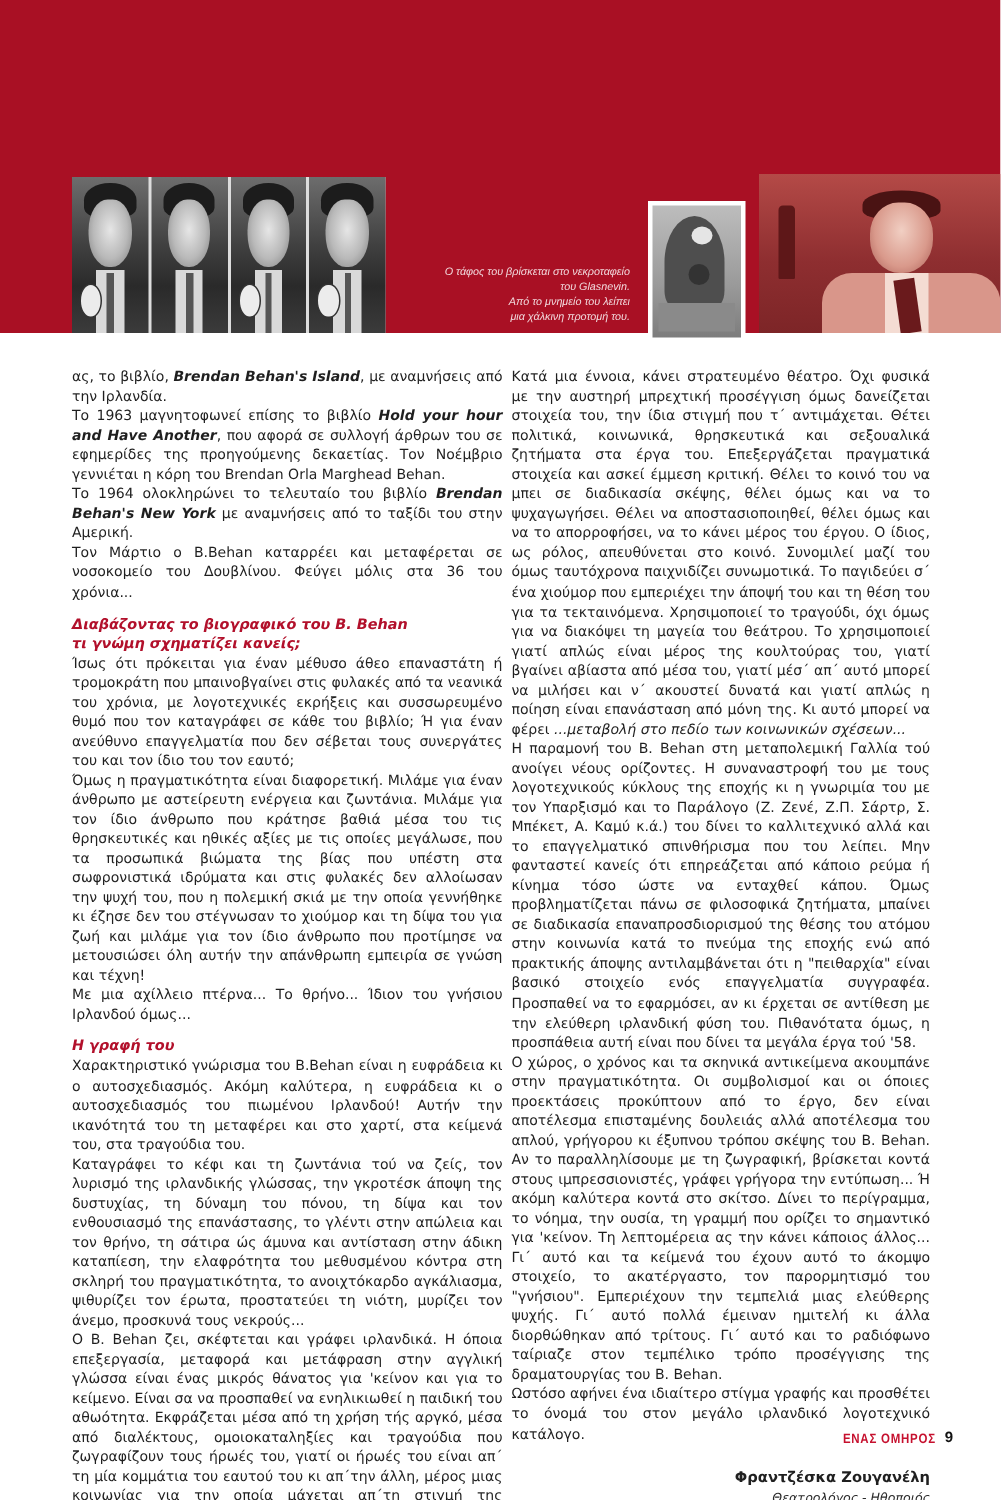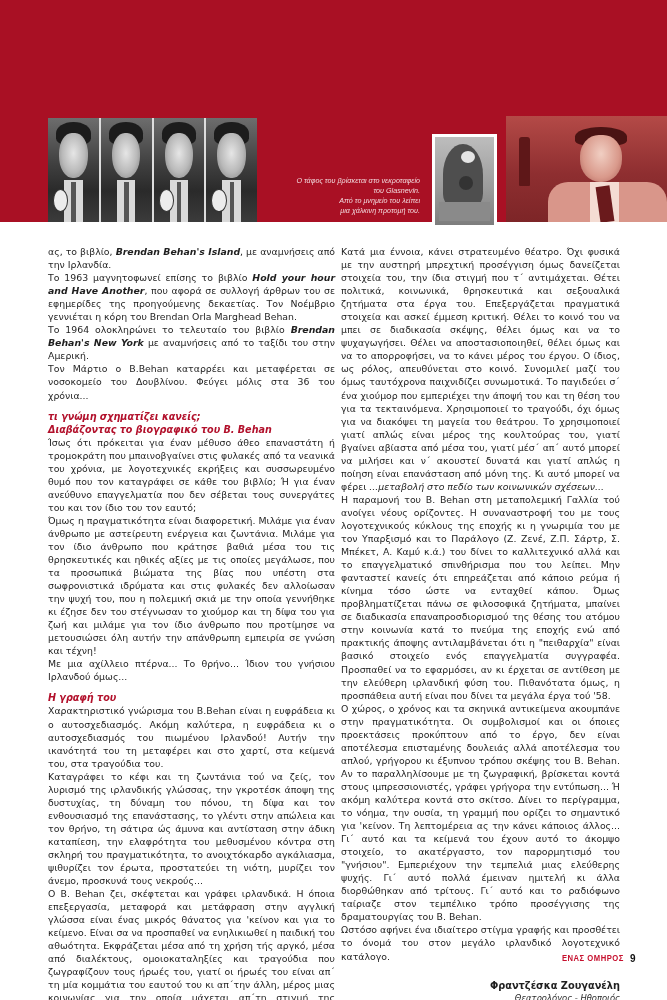--- a/index.html
+++ b/index.html
@@ -46,21 +46,21 @@
   .col b { font-weight: bold; font-style: italic; }
   .col i { }
   .subhead { color: #b2102b; font-weight: bold; font-style: italic; font-size: 9.6px; line-height: 13px; margin-top: 4px; }
   .subhead + p { margin-top: 0; }
   .gap { height: 4px; }
 
   .signature { text-align: right; margin-top: 16px; }
   .sig-name { font-weight: bold; font-size: 9.8px; line-height: 13px; color: #1f1f1f; }
   .sig-role { font-style: italic; font-size: 8.4px; line-height: 12px; color: #2a2a2a; }
 
-  .footer { position: absolute; top: 953px; left: 551px; display: flex; align-items: flex-start; gap: 6px; }
+  .footer { position: absolute; top: 953px; left: 551px; display: flex; align-items: center; gap: 6px; }
   .footer-mag { color: #c6102e; font-family: "Liberation Sans", sans-serif; font-weight: bold; font-size: 9px; letter-spacing: 0.6px; transform: scaleX(0.85); transform-origin: right center; }
   .footer-page { font-family: "Liberation Sans", sans-serif; font-weight: bold; font-size: 10px; color: #111; }
 </style>
 </head>
 <body>
 
 <div class="red-band"></div>
 
 <div class="photo-strip">
   <div class="photo-frame">
@@ -118,22 +118,22 @@
 </div>
 
 <div class="columns">
   <div class="col col-left">
     <p><span>ας, το βιβλίο, </span><b>Brendan Behan's Island</b><span>, με αναμνήσεις από την Ιρλανδία.</span></p>
     <p><span>Το 1963 μαγνητοφωνεί επίσης το βιβλίο </span><b>Hold your hour and Have Another</b><span>, που αφορά σε συλλογή άρθρων του σε εφημερίδες της προηγούμενης δεκαετίας. Τον Νοέμβριο γεννιέται η κόρη του Brendan Orla Marghead Behan.</span></p>
     <p><span>Το 1964 ολοκληρώνει το τελευταίο του βιβλίο </span><b>Brendan Behan's New York</b><span> με αναμνήσεις από το ταξίδι του στην Αμερική.</span></p>
     <p>Τον Μάρτιο ο B.Behan καταρρέει και μεταφέρεται σε νοσοκομείο του Δουβλίνου. Φεύγει μόλις στα 36 του χρόνια...</p>
     <div class="gap"></div>
     <div class="subhead">
+      <div>Διαβάζοντας το βιογραφικό του B. Behan</div>
       <div>τι γνώμη σχηματίζει κανείς;</div>
-      <div>Διαβάζοντας το βιογραφικό του B. Behan</div>
     </div>
     <p>Ίσως ότι πρόκειται για έναν μέθυσο άθεο επαναστάτη ή τρομοκράτη που μπαινοβγαίνει στις φυλακές από τα νεανικά του χρόνια, με λογοτεχνικές εκρήξεις και συσσωρευμένο θυμό που τον καταγράφει σε κάθε του βιβλίο; Ή για έναν ανεύθυνο επαγγελματία που δεν σέβεται τους συνεργάτες του και τον ίδιο του τον εαυτό;</p>
     <p>Όμως η πραγματικότητα είναι διαφορετική. Μιλάμε για έναν άνθρωπο με αστείρευτη ενέργεια και ζωντάνια. Μιλάμε για τον ίδιο άνθρωπο που κράτησε βαθιά μέσα του τις θρησκευτικές και ηθικές αξίες με τις οποίες μεγάλωσε, που τα προσωπικά βιώματα της βίας που υπέστη στα σωφρονιστικά ιδρύματα και στις φυλακές δεν αλλοίωσαν την ψυχή του, που η πολεμική σκιά με την οποία γεννήθηκε κι έζησε δεν του στέγνωσαν το χιούμορ και τη δίψα του για ζωή και μιλάμε για τον ίδιο άνθρωπο που προτίμησε να μετουσιώσει όλη αυτήν την απάνθρωπη εμπειρία σε γνώση και τέχνη!</p>
     <p>Με μια αχίλλειο πτέρνα... Το θρήνο... Ίδιον του γνήσιου Ιρλανδού όμως...</p>
     <div class="gap"></div>
     <div class="subhead">Η γραφή του</div>
     <p>Χαρακτηριστικό γνώρισμα του B.Behan είναι η ευφράδεια κι ο αυτοσχεδιασμός. Ακόμη καλύτερα, η ευφράδεια κι ο αυτοσχεδιασμός του πιωμένου Ιρλανδού! Αυτήν την ικανότητά του τη μεταφέρει και στο χαρτί, στα κείμενά του, στα τραγούδια του.</p>
     <p>Καταγράφει το κέφι και τη ζωντάνια τού να ζείς, τον λυρισμό της ιρλανδικής γλώσσας, την γκροτέσκ άποψη της δυστυχίας, τη δύναμη του πόνου, τη δίψα και τον ενθουσιασμό της επανάστασης, το γλέντι στην απώλεια και τον θρήνο, τη σάτιρα ώς άμυνα και αντίσταση στην άδικη καταπίεση, την ελαφρότητα του μεθυσμένου κόντρα στη σκληρή του πραγματικότητα, το ανοιχτόκαρδο αγκάλιασμα, ψιθυρίζει τον έρωτα, προστατεύει τη νιότη, μυρίζει τον άνεμο, προσκυνά τους νεκρούς...</p>
     <p>Ο B. Behan ζει, σκέφτεται και γράφει ιρλανδικά. Η όποια επεξεργασία, μεταφορά και μετάφραση στην αγγλική γλώσσα είναι ένας μικρός θάνατος για 'κείνον και για το κείμενο. Είναι σα να προσπαθεί να ενηλικιωθεί η παιδική του αθωότητα. Εκφράζεται μέσα από τη χρήση τής αργκό, μέσα από διαλέκτους, ομοιοκαταληξίες και τραγούδια που ζωγραφίζουν τους ήρωές του, γιατί οι ήρωές του είναι απ΄ τη μία κομμάτια του εαυτού του κι απ΄την άλλη, μέρος μιας κοινωνίας για την οποία μάχεται απ΄τη στιγμή της γέννησής του.</p>
   </div>

